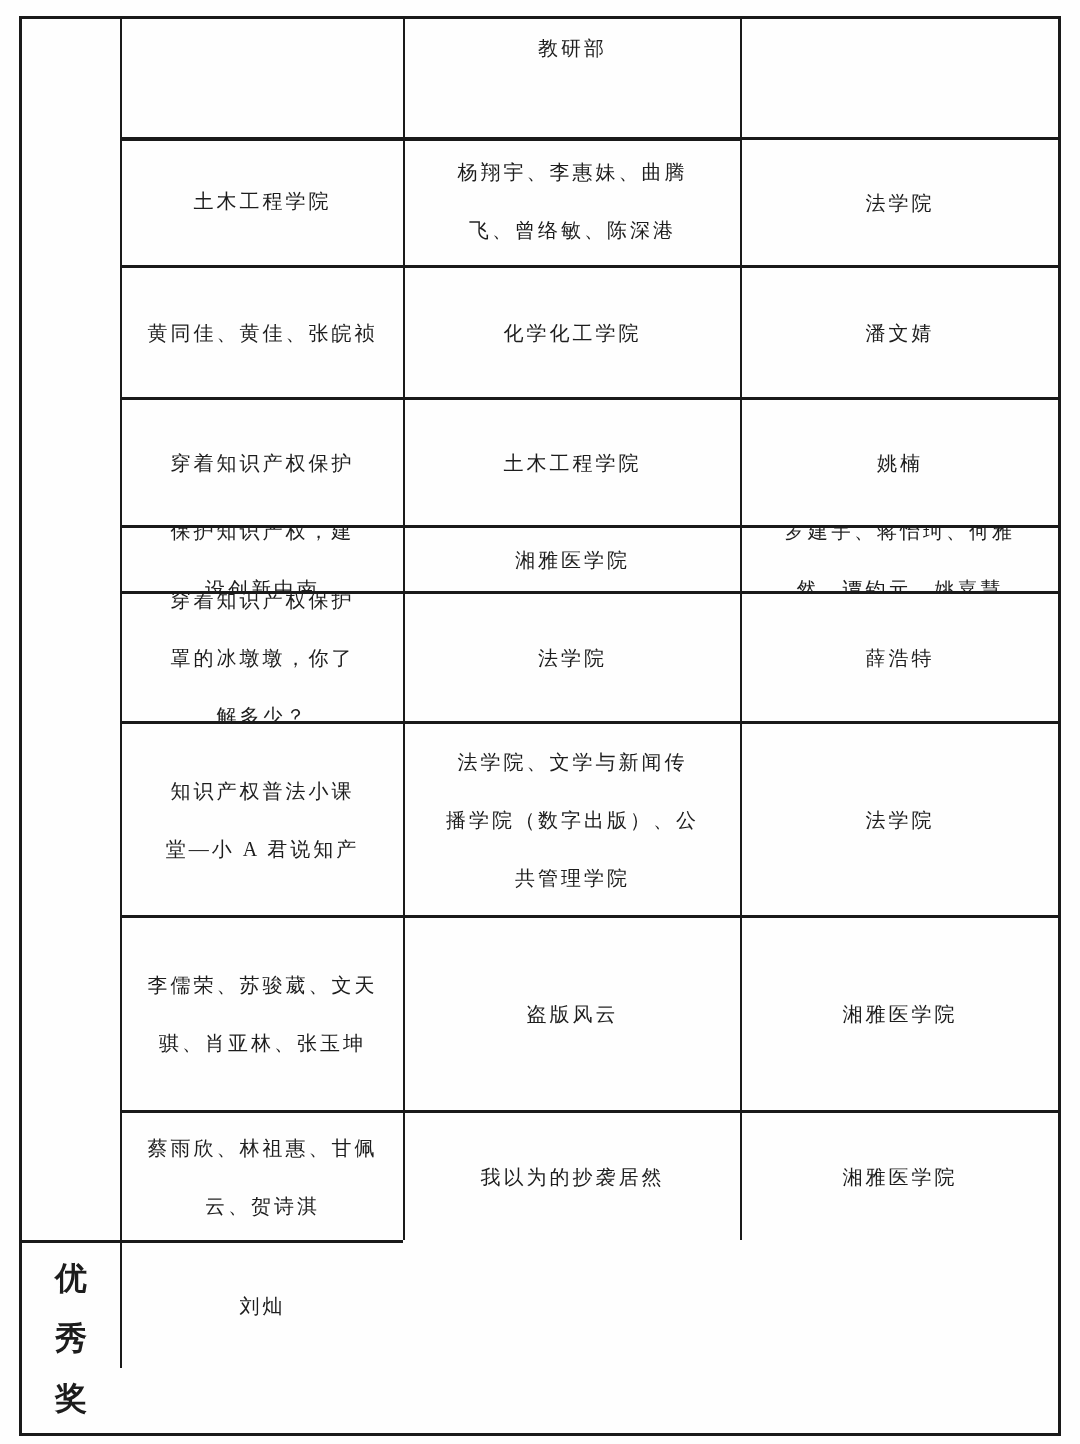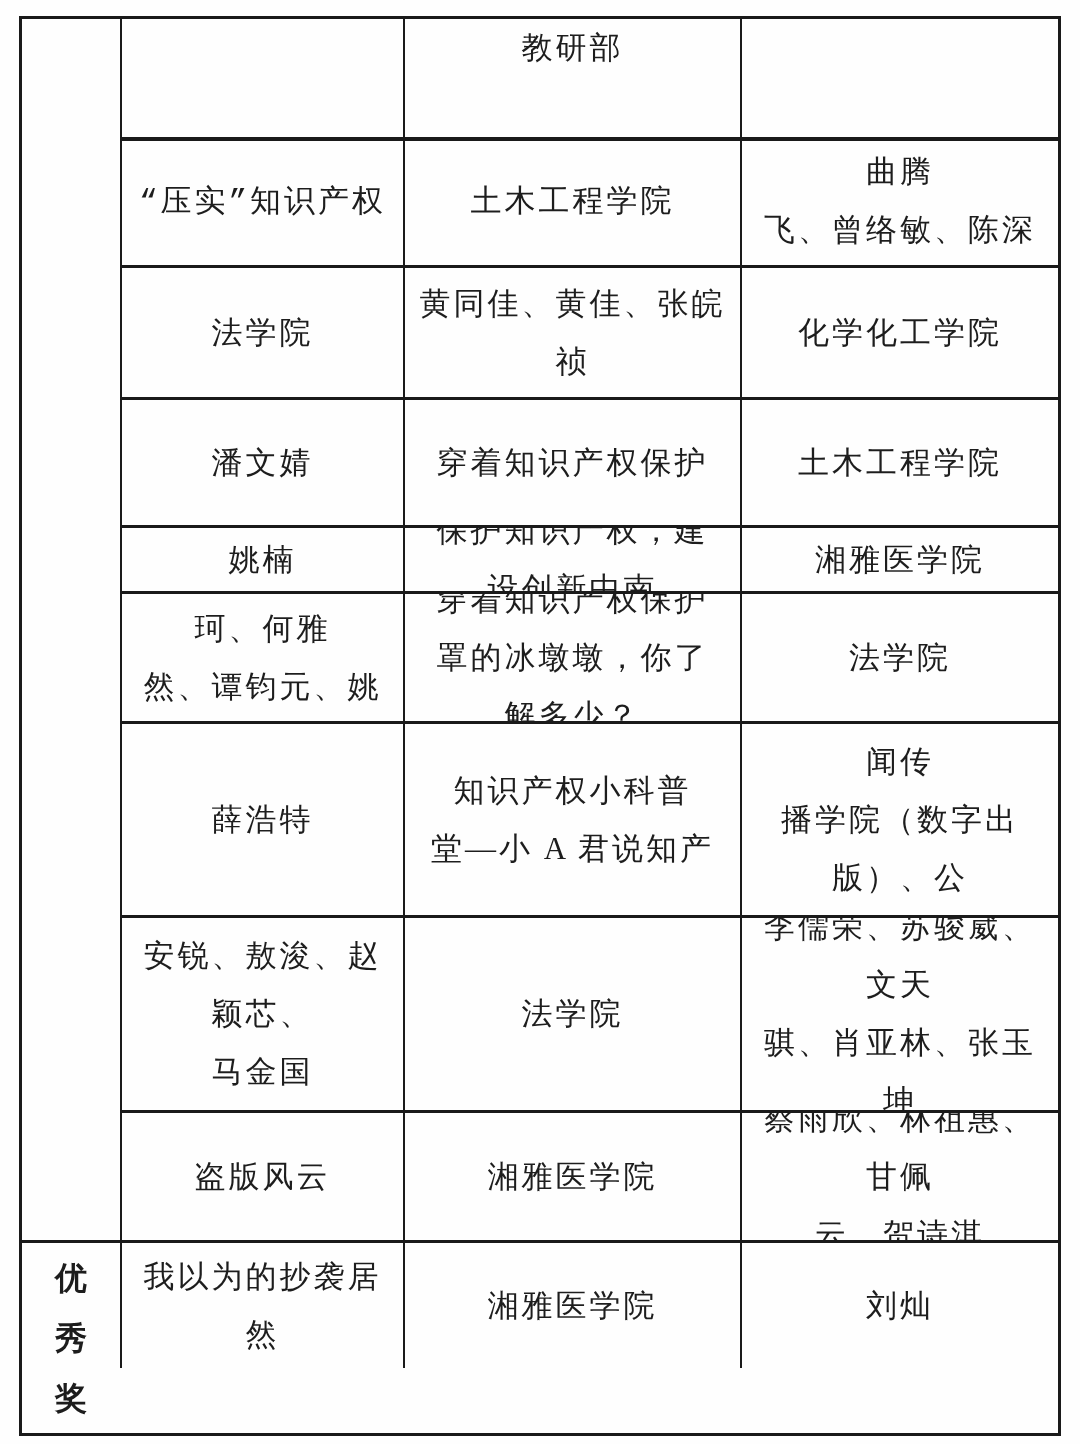--- a/index.html
+++ b/index.html
@@ -27,21 +27,21 @@
     border: 3px solid #1a1a1a;
     background: #fefefe;
   }
   .cell {
     box-sizing: border-box;
     display: flex;
     align-items: center;
     justify-content: center;
     text-align: center;
     white-space: pre-line;
-    font-size: 31px;
+    font-size: 20px;
     line-height: 58px;
     letter-spacing: 3px;
     color: #1d1d1d;
     border-left: 2px solid #1a1a1a;
     border-top: 3px solid #1a1a1a;
     padding: 0 6px;
     overflow: hidden;
   }
   .no-top { border-top: none; }
   .thick-top { border-top-width: 4px; font-family: Liberation Mono, monospace; }
@@ -64,21 +64,20 @@
 
     <div class="cell award-cell award-a no-top"></div>
     <div class="cell award-cell award-b">优
 秀
 奖</div>
 
     <div class="cell no-top top-align"></div>
     <div class="cell no-top top-align">教研部</div>
     <div class="cell no-top top-align"></div>
 
-    <div class="cell thick-top">“压实”知识产权</div>
     <div class="cell thick-top">土木工程学院</div>
     <div class="cell thick-top">杨翔宇、李惠妹、曲腾
 飞、曾络敏、陈深港</div>
 
     <div class="cell">法学院</div>
     <div class="cell">黄同佳、黄佳、张皖祯</div>
 
     <div class="cell">化学化工学院</div>
     <div class="cell">潘文婧</div>
 
@@ -91,27 +90,25 @@
     <div class="cell">湘雅医学院</div>
     <div class="cell">罗建宇、蒋怡珂、何雅
 然、谭钧元、姚嘉慧</div>
 
     <div class="cell">穿着知识产权保护
 罩的冰墩墩，你了
 解多少？</div>
     <div class="cell">法学院</div>
     <div class="cell">薛浩特</div>
 
-    <div class="cell">知识产权小科普
+    <div class="cell">知识产权普法小课
 堂—小 A 君说知产</div>
     <div class="cell">法学院、文学与新闻传
 播学院（数字出版）、公
 共管理学院</div>
-    <div class="cell">安锐、敖浚、赵颖芯、
-马金国</div>
 
     <div class="cell">法学院</div>
     <div class="cell">李儒荣、苏骏葳、文天
 骐、肖亚林、张玉坤</div>
 
     <div class="cell">盗版风云</div>
     <div class="cell">湘雅医学院</div>
     <div class="cell">蔡雨欣、林祖惠、甘佩
 云、贺诗淇</div>
 

